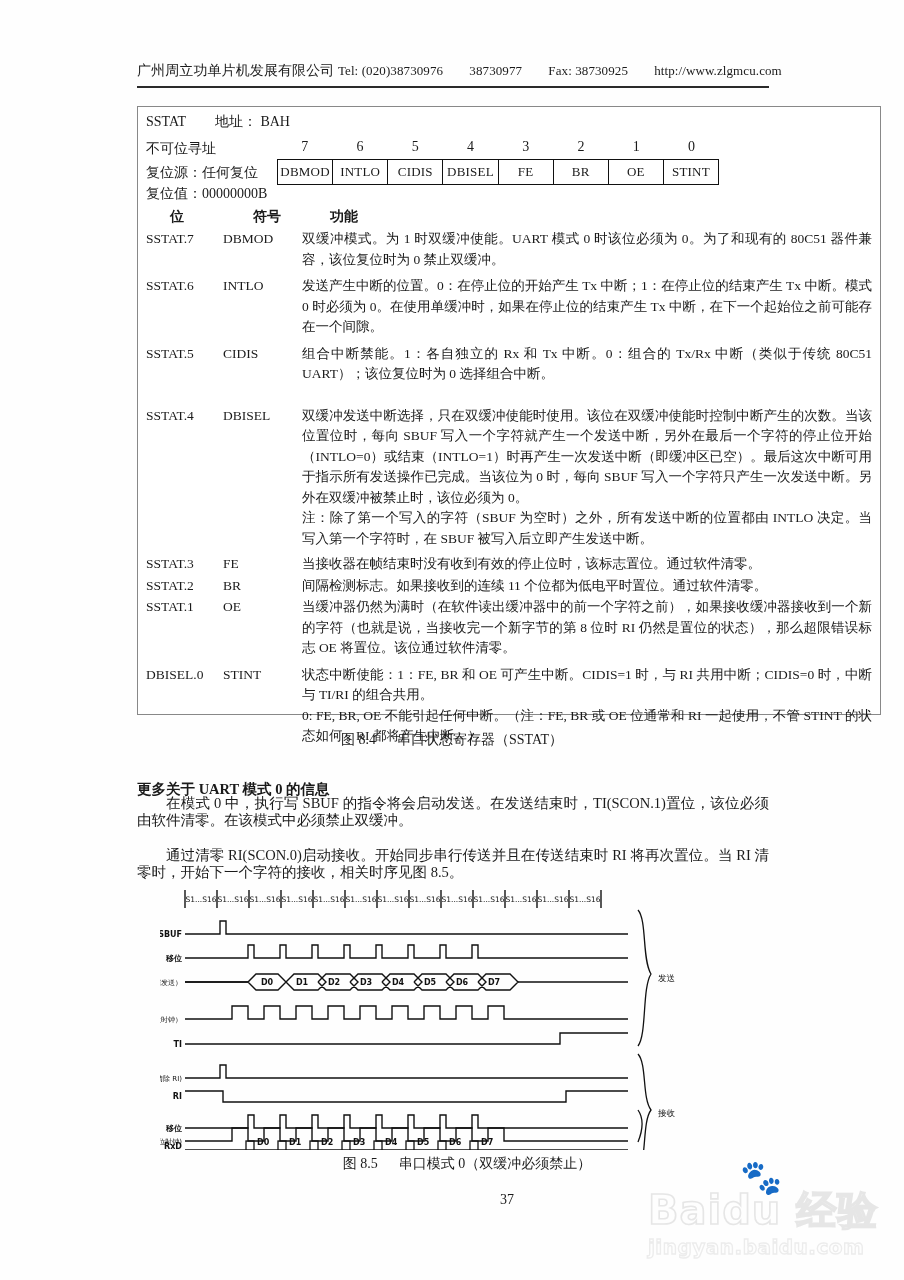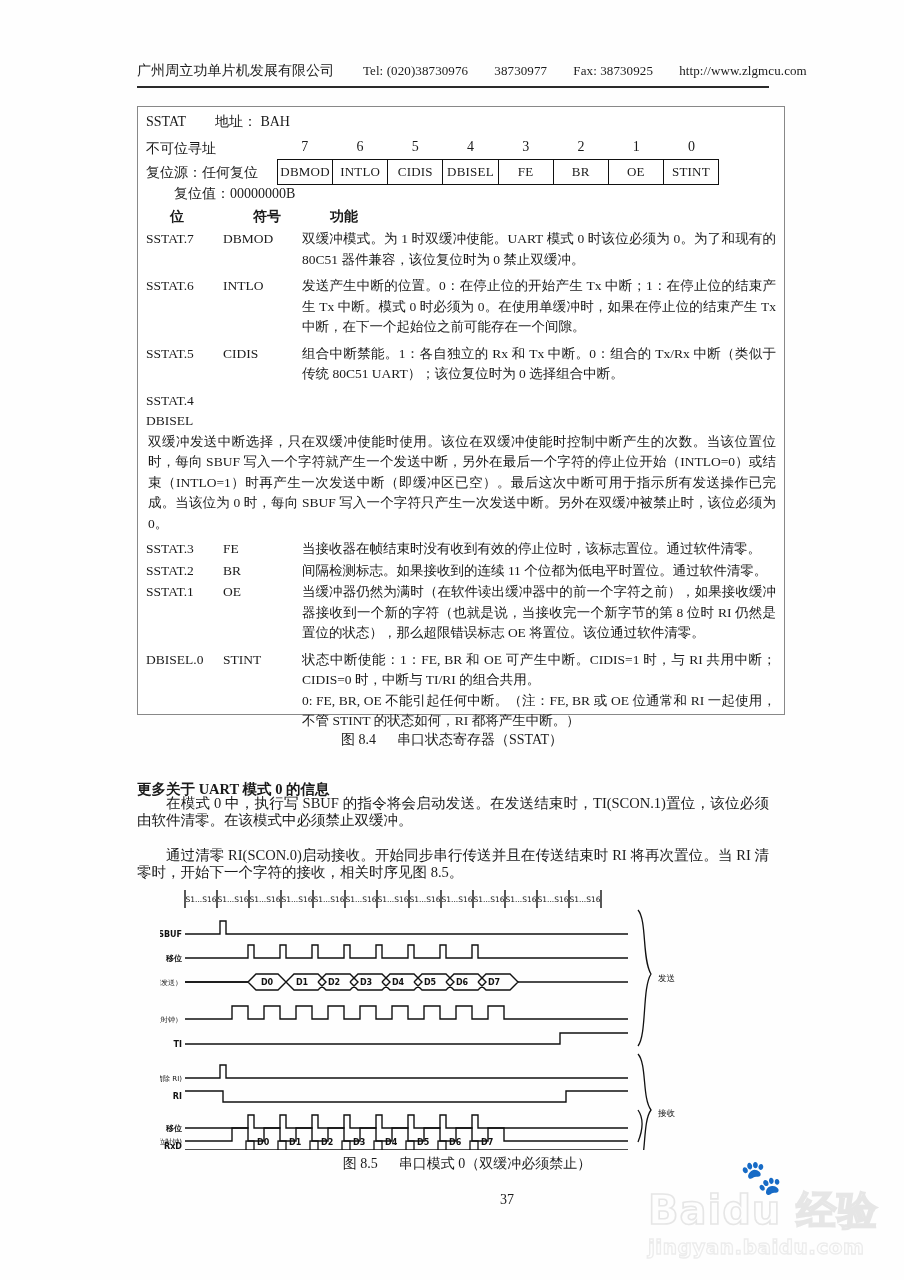--- a/index.html
+++ b/index.html
@@ -27,36 +27,36 @@
     position: absolute;
     left: 137px;
     top: 62px;
     width: 632px;
     font-size: 13.5px;
     line-height: 1.25;
     white-space: nowrap;
     letter-spacing: 0.1px;
   }
   .doc-header .cn { font-size: 14px; }
-  .doc-header .en { font-size: 13px; margin-left: 25px; }
+  .doc-header .en { font-size: 13px; }
   .header-rule {
     position: absolute;
     left: 137px;
     top: 86px;
     width: 632px;
     height: 2px;
     background: #2a2a2a;
   }
 
   
   .reg-box {
     position: absolute;
     left: 137px;
     top: 106px;
-    width: 648px;
+    width: 744px;
     height: 609px;
     border: 1.5px solid #888;
     box-sizing: border-box;
     background: #fff;
   }
   .reg-inner {
     position: relative;
     width: 100%;
     height: 100%;
     padding: 4px 0 0 0;
@@ -66,21 +66,21 @@
   .reg-line {
     position: absolute;
     font-size: 14px;
     line-height: 17px;
     white-space: nowrap;
   }
   .reg-title   { left: 8px;  top: 6px; }
   .reg-title .gap { display:inline-block; width: 22px; }
   .reg-nobit   { left: 8px;  top: 33px; }
   .reg-src     { left: 8px;  top: 57px; }
-  .reg-val     { left: 8px;  top: 78px; margin-left: 28px; }
+  .reg-val     { left: 8px;  top: 78px; }
 
   
   .bitnums {
     position: absolute;
     left: 139px;
     top: 32px;
     width: 442px;
     display: flex;
     font-size: 14px;
   }
@@ -326,25 +326,26 @@
         </div>
 
         <div class="reg-row" style="margin-top:6px;">
           <div class="bit">SSTAT.5</div>
           <div class="sym">CIDIS</div>
           <div class="func">
             <p>组合中断禁能。1：各自独立的 Rx 和 Tx 中断。0：组合的 Tx/Rx 中断（类似于传统 80C51 UART）；该位复位时为 0 选择组合中断。</p>
           </div>
         </div>
 
-        <div class="reg-row" style="margin-top:6px;flex-direction:column;">
+        <div class="reg-row" style="margin-top:21px;">
           <div class="bit">SSTAT.4</div>
           <div class="sym">DBISEL</div>
           <div class="func">
             <p>双缓冲发送中断选择，只在双缓冲使能时使用。该位在双缓冲使能时控制中断产生的次数。当该位置位时，每向 SBUF 写入一个字符就产生一个发送中断，另外在最后一个字符的停止位开始（INTLO=0）或结束（INTLO=1）时再产生一次发送中断（即缓冲区已空）。最后这次中断可用于指示所有发送操作已完成。当该位为 0 时，每向 SBUF 写入一个字符只产生一次发送中断。另外在双缓冲被禁止时，该位必须为 0。</p>
+            <p>注：除了第一个写入的字符（SBUF 为空时）之外，所有发送中断的位置都由 INTLO 决定。当写入第一个字符时，在 SBUF 被写入后立即产生发送中断。</p>
           </div>
         </div>
 
         <div class="reg-row" style="margin-top:5px;">
           <div class="bit">SSTAT.3</div>
           <div class="sym">FE</div>
           <div class="func">
             <p>当接收器在帧结束时没有收到有效的停止位时，该标志置位。通过软件清零。</p>
           </div>
         </div>

